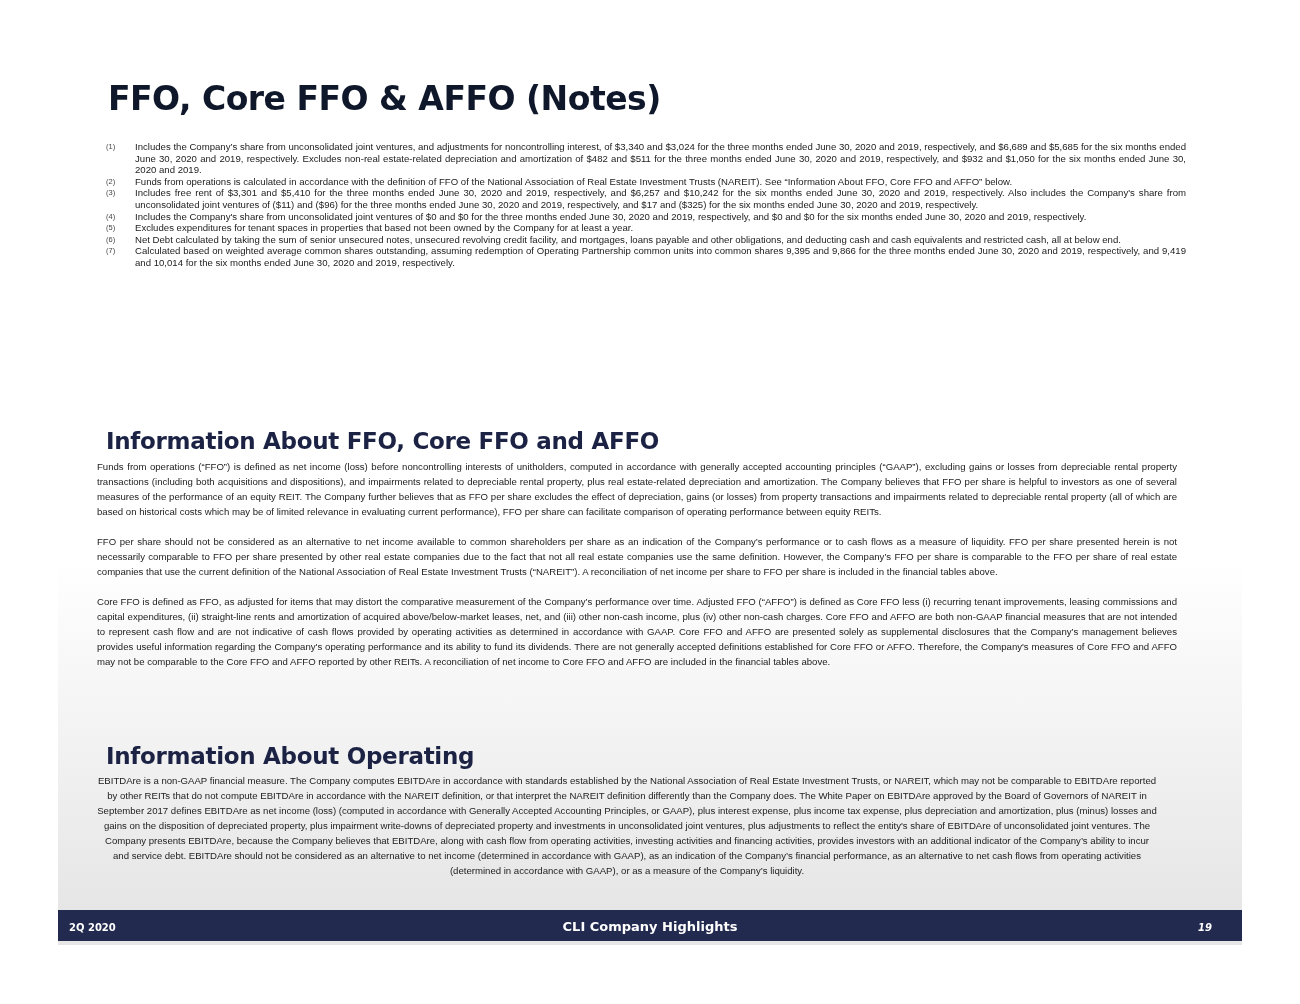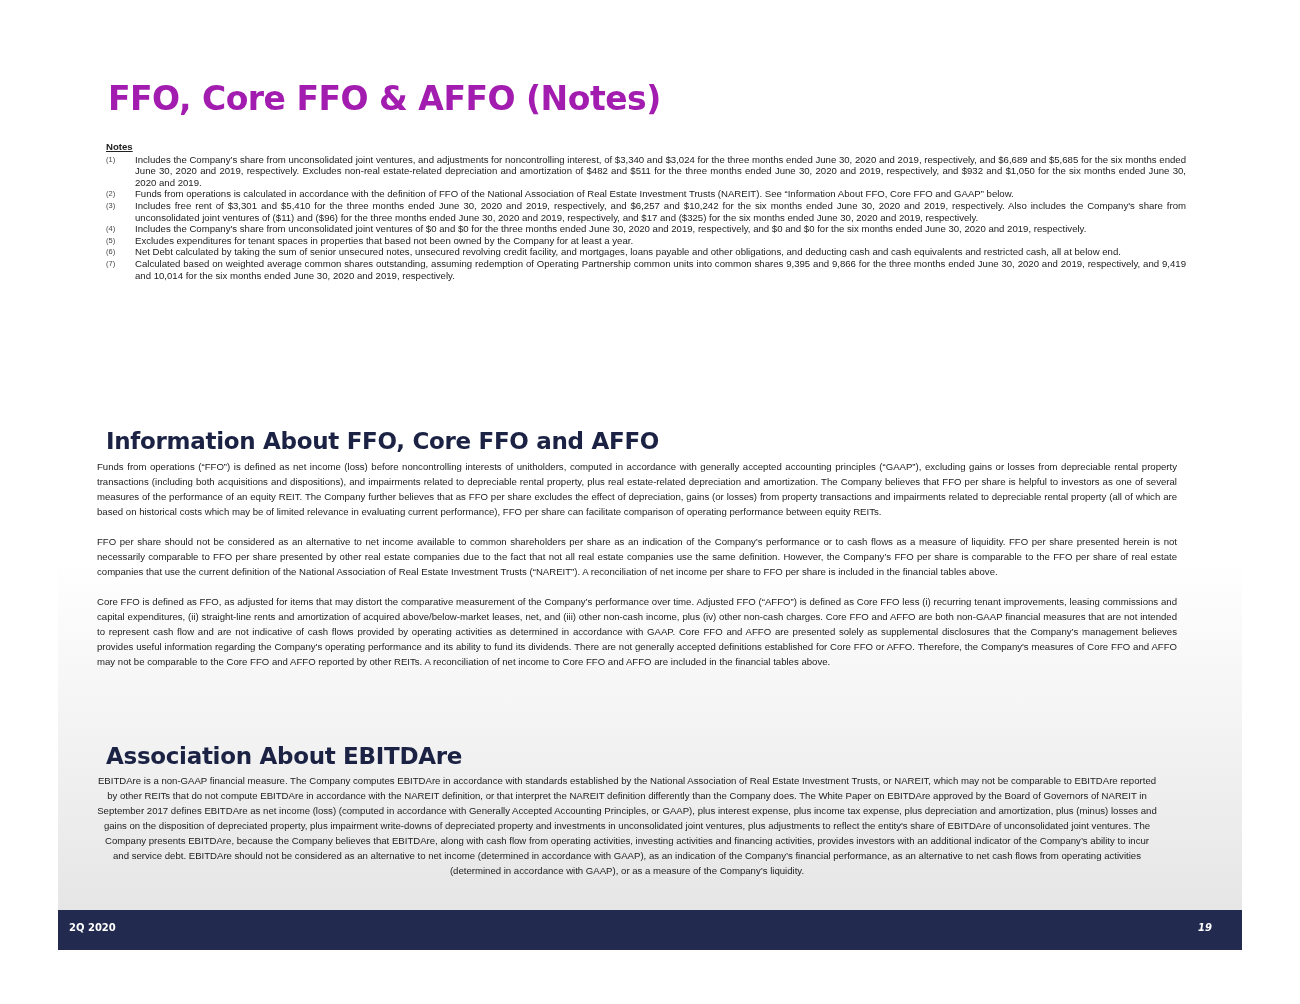--- a/index.html
+++ b/index.html
@@ -9,21 +9,21 @@
       font-family: "Liberation Sans", "DejaVu Sans", sans-serif;
       color: #1d1d1d;
     }
     .slide {
       position: absolute; left: 58px; top: 0; width: 1184px; height: 945px;
       background: linear-gradient(to bottom, #ffffff 0px, #ffffff 560px, #f1f1f1 760px, #e6e6e6 905px);
     }
     .title {
       position: absolute; left: 108px; top: 82px;
       font-family: "DejaVu Sans", sans-serif; font-weight: bold;
-      font-size: 33px; letter-spacing: -0.5px; color: #a21caf;
+      font-size: 33px; letter-spacing: -0.5px; color: #0f172a;
       line-height: 1;
     }
     .notes {
       position: absolute; left: 106px; top: 141px; width: 1080px;
       font-size: 9.6px; line-height: 11.6px; color: #222;
     }
     .notes-heading {
       font-weight: bold; text-decoration: underline; font-size: 9.6px;
       margin-bottom: 1px;
     }
@@ -40,21 +40,21 @@
       color: #1b2244; line-height: 1; letter-spacing: -0.3px;
     }
     .section-body {
       position: absolute; left: 97px; width: 1080px;
       font-size: 9.6px; line-height: 15px; color: #222;
       text-align: justify;
     }
     .section-body p { margin: 0 0 15px 0; }
     .section-body.ebitda { width: 1060px; text-align: center; }
     .footer {
-      position: absolute; left: 58px; top: 910px; width: 1184px; height: 40px;
+      position: absolute; left: 58px; top: 910px; width: 1184px; height: 31px;
       background: #222b4f; color: #ffffff;
       font-family: "DejaVu Sans", sans-serif; font-weight: bold;
     }
     .footer-period {
       position: absolute; left: 11px; top: 12px; font-size: 10px;
     }
     .footer-center {
       position: absolute; left: 0; right: 0; top: 9px;
       text-align: center; font-size: 13px;
     }
@@ -63,28 +63,27 @@
     }
   </style>
 </head>
 <body>
 
 <div class="slide"></div>
 
 <h1 class="title" style="margin:0;">FFO, Core FFO &amp; AFFO (Notes)</h1>
 
 <div class="notes">
-  <div class="notes-heading">Notes</div>
   <div class="note">
     <span class="note-num">(1)</span>
     <span class="note-text">Includes the Company’s share from unconsolidated joint ventures, and adjustments for noncontrolling interest, of $3,340 and $3,024 for the three months ended June 30, 2020 and 2019, respectively, and $6,689 and $5,685 for the six months ended June 30, 2020 and 2019, respectively. Excludes non-real estate-related depreciation and amortization of $482 and $511 for the three months ended June 30, 2020 and 2019, respectively, and $932 and $1,050 for the six months ended June 30, 2020 and 2019.</span>
   </div>
   <div class="note">
     <span class="note-num">(2)</span>
-    <span class="note-text">Funds from operations is calculated in accordance with the definition of FFO of the National Association of Real Estate Investment Trusts (NAREIT). See “Information About FFO, Core FFO and GAAP” below.</span>
+    <span class="note-text">Funds from operations is calculated in accordance with the definition of FFO of the National Association of Real Estate Investment Trusts (NAREIT). See “Information About FFO, Core FFO and AFFO” below.</span>
   </div>
   <div class="note">
     <span class="note-num">(3)</span>
     <span class="note-text">Includes free rent of $3,301 and $5,410 for the three months ended June 30, 2020 and 2019, respectively, and $6,257 and $10,242 for the six months ended June 30, 2020 and 2019, respectively. Also includes the Company's share from unconsolidated joint ventures of ($11) and ($96) for the three months ended June 30, 2020 and 2019, respectively, and $17 and ($325) for the six months ended June 30, 2020 and 2019, respectively.</span>
   </div>
   <div class="note">
     <span class="note-num">(4)</span>
     <span class="note-text">Includes the Company's share from unconsolidated joint ventures of $0 and $0 for the three months ended June 30, 2020 and 2019, respectively, and $0 and $0 for the six months ended June 30, 2020 and 2019, respectively.</span>
   </div>
   <div class="note">
@@ -101,21 +100,22 @@
   </div>
 </div>
 
 <h2 class="section-heading" style="top:430px; margin:0;">Information About FFO, Core FFO and AFFO</h2>
 <div class="section-body" style="top:459px;">
   <p>Funds from operations (“FFO”) is defined as net income (loss) before noncontrolling interests of unitholders, computed in accordance with generally accepted accounting principles (“GAAP”), excluding gains or losses from depreciable rental property transactions (including both acquisitions and dispositions), and impairments related to depreciable rental property, plus real estate-related depreciation and amortization. The Company believes that FFO per share is helpful to investors as one of several measures of the performance of an equity REIT. The Company further believes that as FFO per share excludes the effect of depreciation, gains (or losses) from property transactions and impairments related to depreciable rental property (all of which are based on historical costs which may be of limited relevance in evaluating current performance), FFO per share can facilitate comparison of operating performance between equity REITs.</p>
   <p>FFO per share should not be considered as an alternative to net income available to common shareholders per share as an indication of the Company’s performance or to cash flows as a measure of liquidity. FFO per share presented herein is not necessarily comparable to FFO per share presented by other real estate companies due to the fact that not all real estate companies use the same definition. However, the Company’s FFO per share is comparable to the FFO per share of real estate companies that use the current definition of the National Association of Real Estate Investment Trusts (“NAREIT”). A reconciliation of net income per share to FFO per share is included in the financial tables above.</p>
   <p>Core FFO is defined as FFO, as adjusted for items that may distort the comparative measurement of the Company’s performance over time. Adjusted FFO (“AFFO”) is defined as Core FFO less (i) recurring tenant improvements, leasing commissions and capital expenditures, (ii) straight-line rents and amortization of acquired above/below-market leases, net, and (iii) other non-cash income, plus (iv) other non-cash charges. Core FFO and AFFO are both non-GAAP financial measures that are not intended to represent cash flow and are not indicative of cash flows provided by operating activities as determined in accordance with GAAP. Core FFO and AFFO are presented solely as supplemental disclosures that the Company’s management believes provides useful information regarding the Company's operating performance and its ability to fund its dividends. There are not generally accepted definitions established for Core FFO or AFFO. Therefore, the Company's measures of Core FFO and AFFO may not be comparable to the Core FFO and AFFO reported by other REITs. A reconciliation of net income to Core FFO and AFFO are included in the financial tables above.</p>
 </div>
 
-<h2 class="section-heading" style="top:745px; margin:0;">Association About EBITDAre</h2>
+<h2 class="section-heading" style="top:745px; margin:0;">Information About Operating</h2>
 <div class="section-body ebitda" style="top:773px;">
   <p>EBITDAre is a non-GAAP financial measure. The Company computes EBITDAre in accordance with standards established by the National Association of Real Estate Investment Trusts, or NAREIT, which may not be comparable to EBITDAre reported by other REITs that do not compute EBITDAre in accordance with the NAREIT definition, or that interpret the NAREIT definition differently than the Company does. The White Paper on EBITDAre approved by the Board of Governors of NAREIT in September 2017 defines EBITDAre as net income (loss) (computed in accordance with Generally Accepted Accounting Principles, or GAAP), plus interest expense, plus income tax expense, plus depreciation and amortization, plus (minus) losses and gains on the disposition of depreciated property, plus impairment write-downs of depreciated property and investments in unconsolidated joint ventures, plus adjustments to reflect the entity's share of EBITDAre of unconsolidated joint ventures. The Company presents EBITDAre, because the Company believes that EBITDAre, along with cash flow from operating activities, investing activities and financing activities, provides investors with an additional indicator of the Company’s ability to incur and service debt. EBITDAre should not be considered as an alternative to net income (determined in accordance with GAAP), as an indication of the Company’s financial performance, as an alternative to net cash flows from operating activities (determined in accordance with GAAP), or as a measure of the Company’s liquidity.</p>
 </div>
 
 <div class="footer">
   <span class="footer-period">2Q 2020</span>
+  <span class="footer-center">CLI Company Highlights</span>
   <span class="footer-page">19</span>
 </div>
 
 </body></html>

